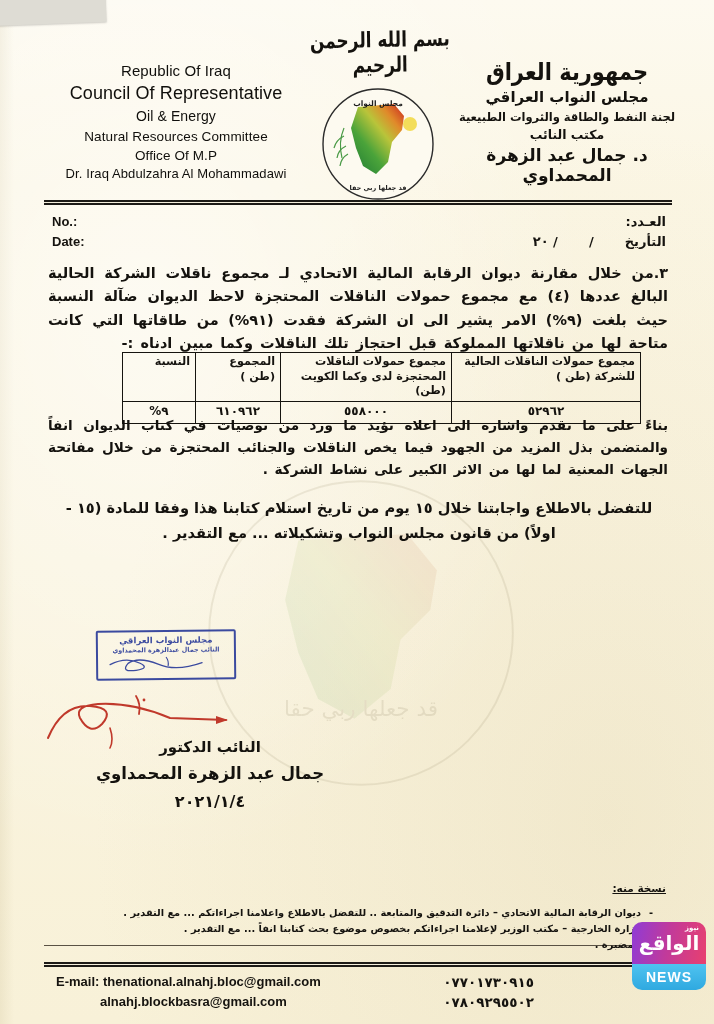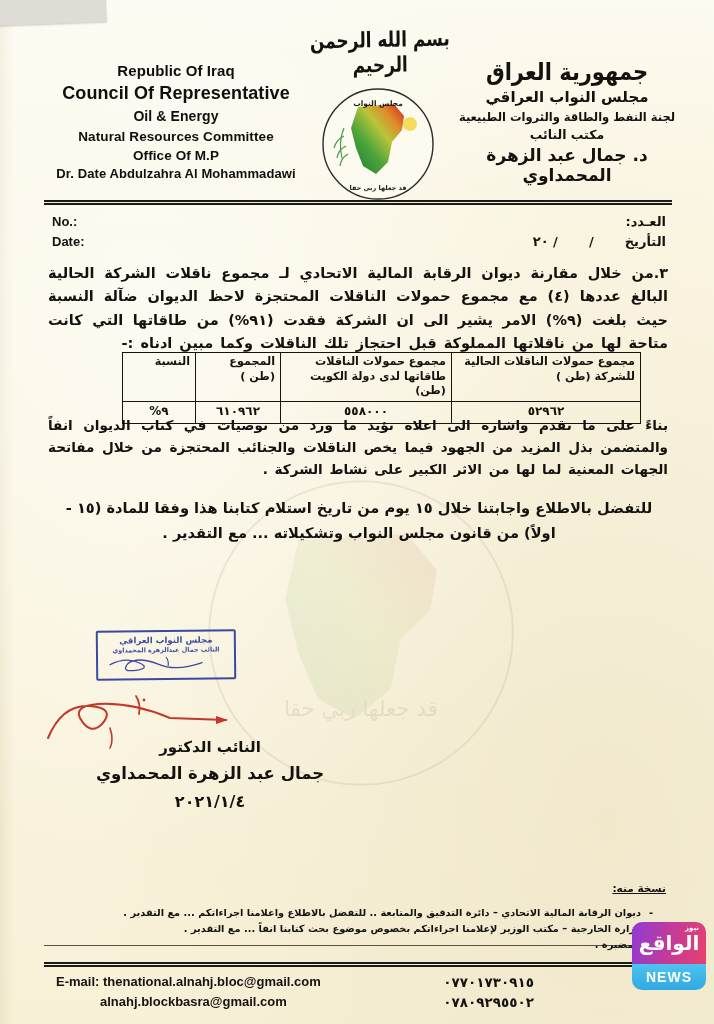--- a/index.html
+++ b/index.html
@@ -58,21 +58,21 @@
     transform: scaleY(1.25) rotate(-1deg);
   }
   .emblem {
     position: absolute; left: 318px; top: 66px; width: 120px; height: 120px;
   }
   .en-block {
     position: absolute; left: 36px; top: 42px; width: 280px;
     text-align: center;
     line-height: 1.42;
     font-size: 13.5px;
-    font-weight: 700;
+    font-weight: 400;
     color: #100f0c;
     letter-spacing: .1px;
   }
   .en-block div { white-space: nowrap; }
   .en-block .l1 { font-size: 15px; }
   .en-block .l2 { font-size: 18px; }
   .en-block .l3 { font-size: 14px; }
   .en-block .l4 { font-size: 13.5px; }
   .en-block .l5 { font-size: 13.5px; }
   .en-block .l6 { font-size: 13px; }
@@ -309,21 +309,21 @@
       <text x="60" y="22" text-anchor="middle" font-family="DejaVu Sans, sans-serif" font-size="7.5" font-weight="bold" fill="#1c1c1c" direction="rtl">مجلس النواب</text>
       <text x="60" y="106" text-anchor="middle" font-family="DejaVu Sans, sans-serif" font-size="6.5" font-weight="bold" fill="#1c1c1c" direction="rtl">قد جعلها ربي حقا</text>
     </svg>
 
     <div class="en-block">
       <div class="l1">Republic Of Iraq</div>
       <div class="l2">Council Of Representative</div>
       <div class="l3">Oil &amp; Energy</div>
       <div class="l4">Natural Resources Committee</div>
       <div class="l5">Office Of M.P</div>
-      <div class="l6">Dr. Date Abdulzahra Al Mohammadawi</div>
+      <div class="l6">Dr. Iraq Abdulzahra Al Mohammadawi</div>
     </div>
 
     <div class="ar-block">
       <div class="a1">جمهورية العراق</div>
       <div class="a2">مجلس النواب العراقي</div>
       <div class="a3">لجنة النفط والطاقة والثروات الطبيعية</div>
       <div class="a4">مكتب النائب</div>
       <div class="a5">د. جمال عبد الزهرة المحمداوي</div>
     </div>
   </div>
@@ -347,21 +347,21 @@
     </div>
   </div>
 
   <div class="body-ar" id="para-1">٣.من خلال مقارنة ديوان الرقابة المالية الاتحادي لـ مجموع ناقلات الشركة الحالية البالغ عددها (٤) مع مجموع حمولات الناقلات المحتجزة لاحظ الديوان ضآلة النسبة حيث بلغت (٩%) الامر يشير الى ان الشركة فقدت (٩١%) من طاقاتها التي كانت متاحة لها من ناقلاتها المملوكة قبل احتجاز تلك الناقلات وكما مبين ادناه :-</div>
 
   <div class="tbl-wrap">
     <table class="data">
       <thead>
         <tr>
           <th class="c-current">مجموع حمولات الناقلات الحالية للشركة (طن )</th>
-          <th class="c-seized">مجموع حمولات الناقلات طاقاتها لدى دولة الكويت (طن)</th>
+          <th class="c-seized">مجموع حمولات الناقلات المحتجزة لدى وكما الكويت (طن)</th>
           <th class="c-total">المجموع (طن )</th>
           <th class="c-share">النسبة</th>
         </tr>
       </thead>
       <tbody>
         <tr>
           <td>٥٢٩٦٢</td>
           <td>٥٥٨٠٠٠</td>
           <td>٦١٠٩٦٢</td>
           <td>٩%</td>

